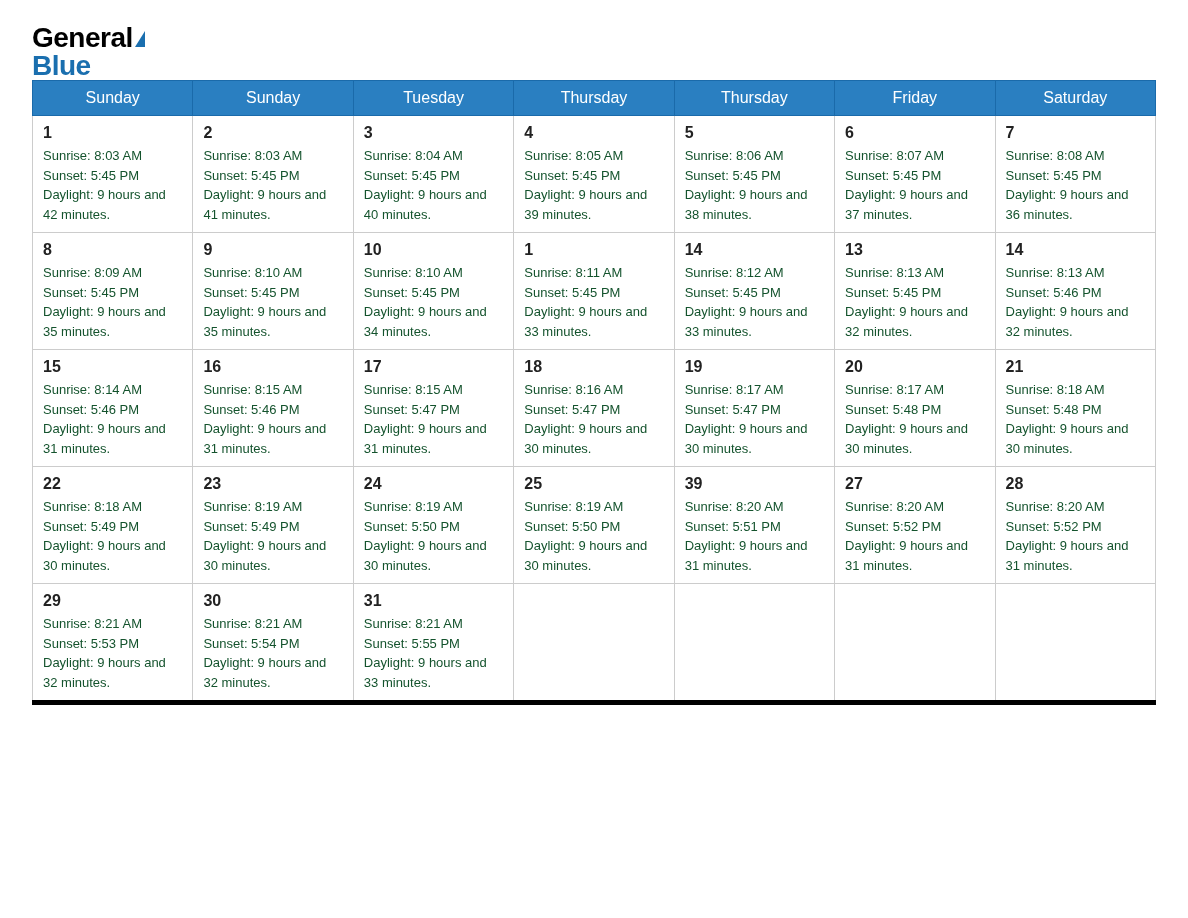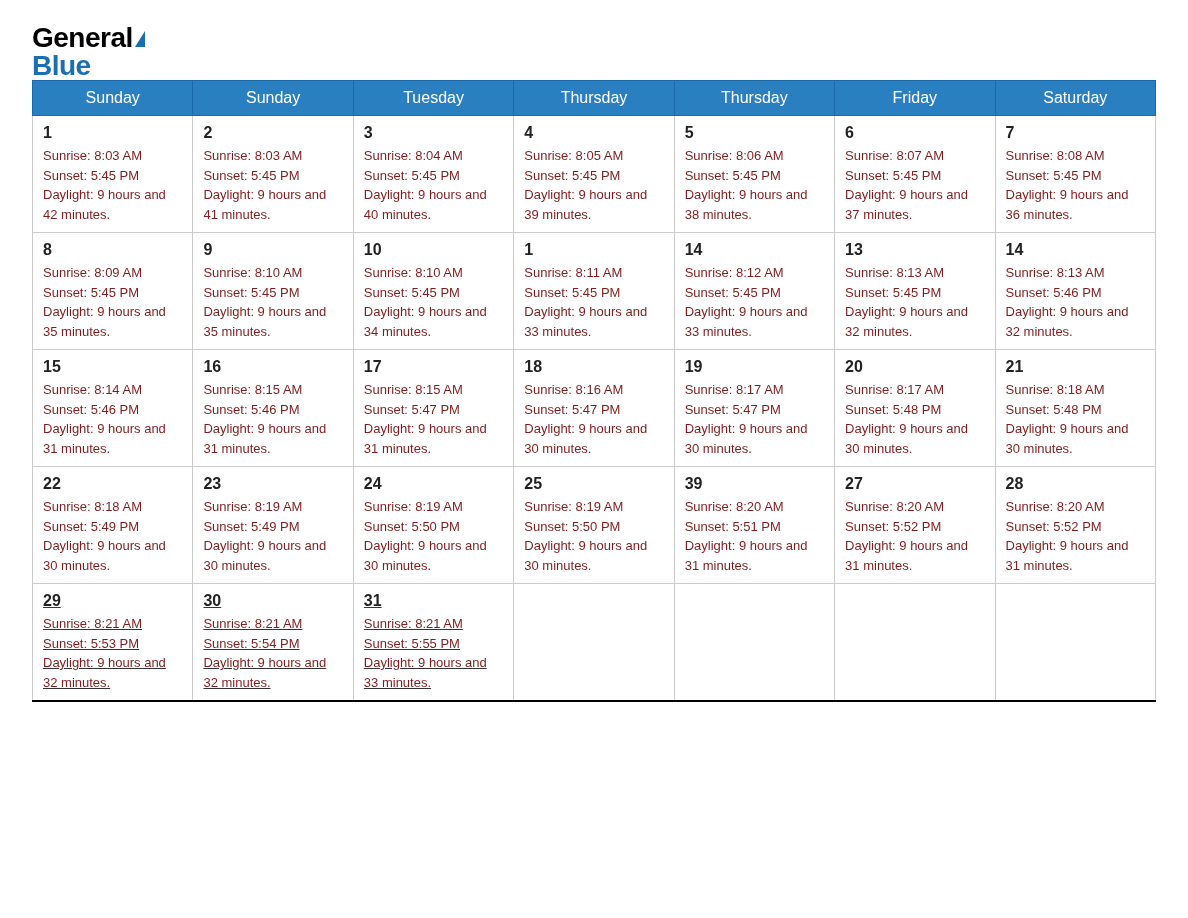--- a/index.html
+++ b/index.html
@@ -84,28 +84,27 @@
     .day-number {
       font-size: 16px;
       font-weight: bold;
       color: #222;
       display: block;
       margin-bottom: 4px;
     }
     .day-info {
       font-size: 13px;
       line-height: 1.5;
-      color: #7f1d1d;
+      color: #14532d;
     }
     .empty-cell {
       background: #fff;
     }
     tr:last-child td {
-      border-bottom: 2px solid #000000;
-      text-decoration: underline;
+      border-bottom: 5px solid #000000;
     }
   </style>
 </head>
 <body>
 
 <div class="header-row">
   <div class="logo">
     <div>
       <span class="logo-general">General</span><span class="logo-triangle"></span>
     </div>

